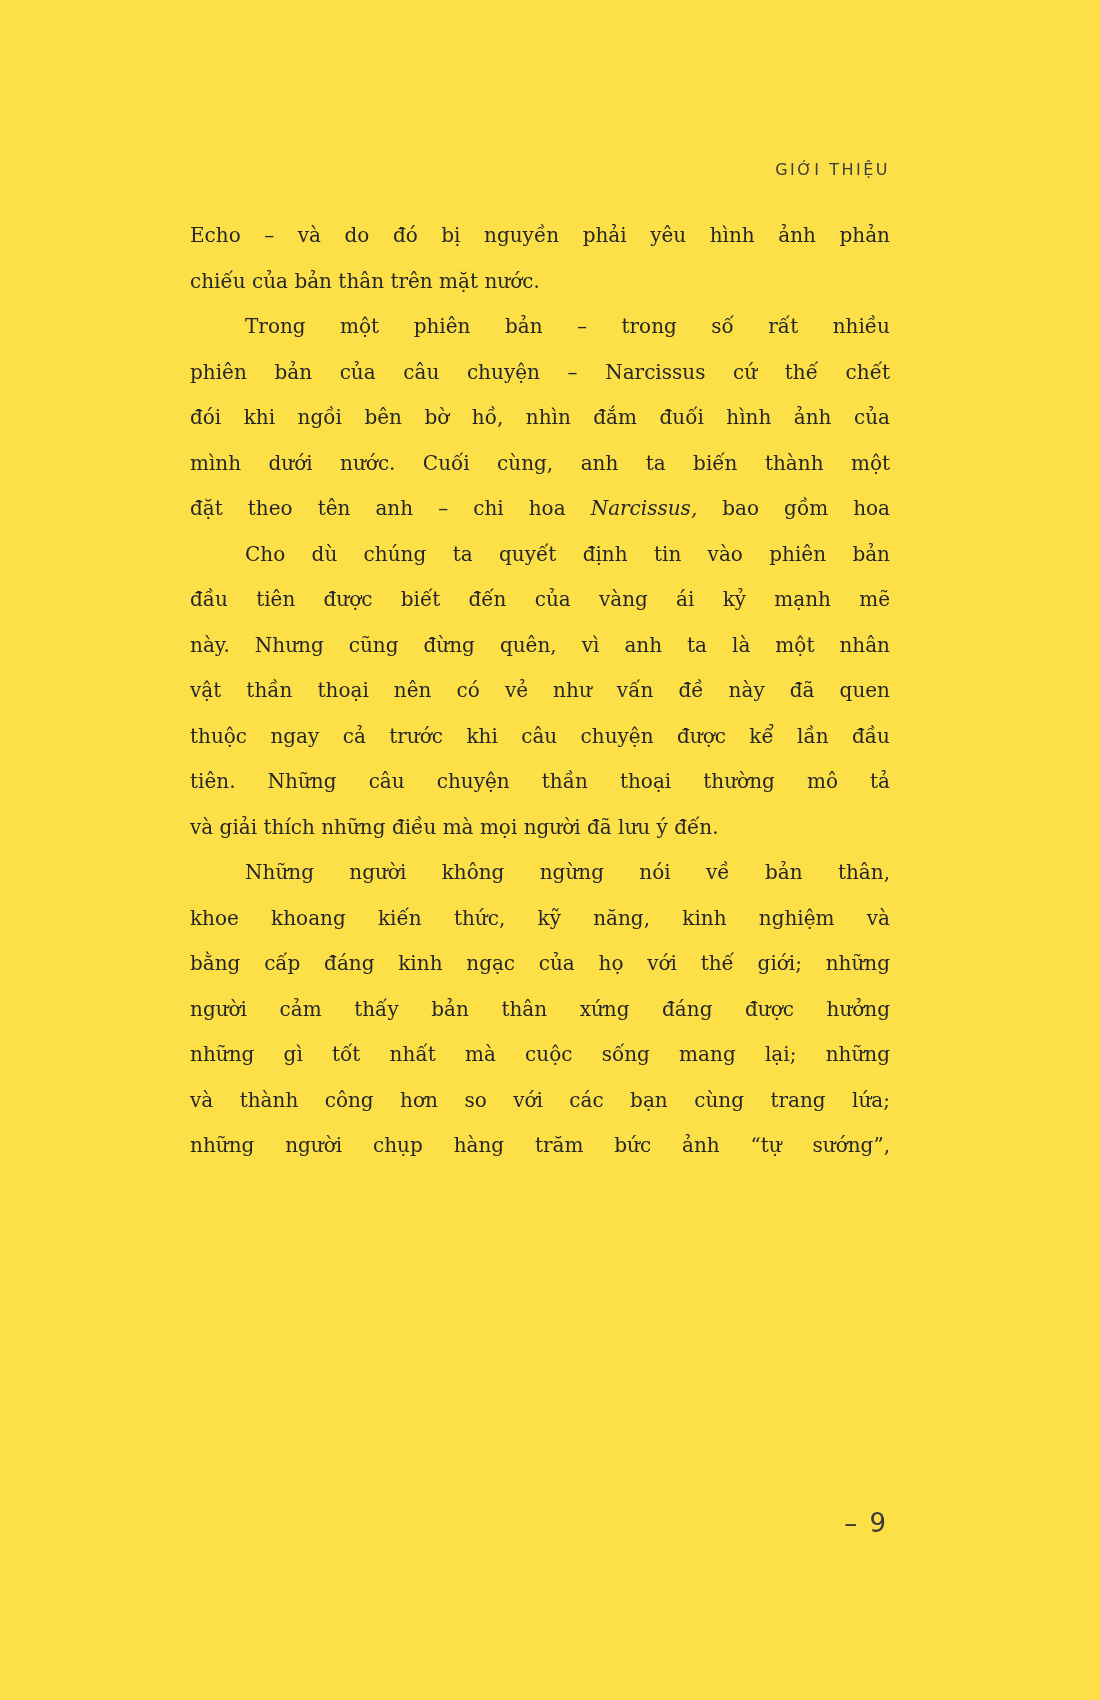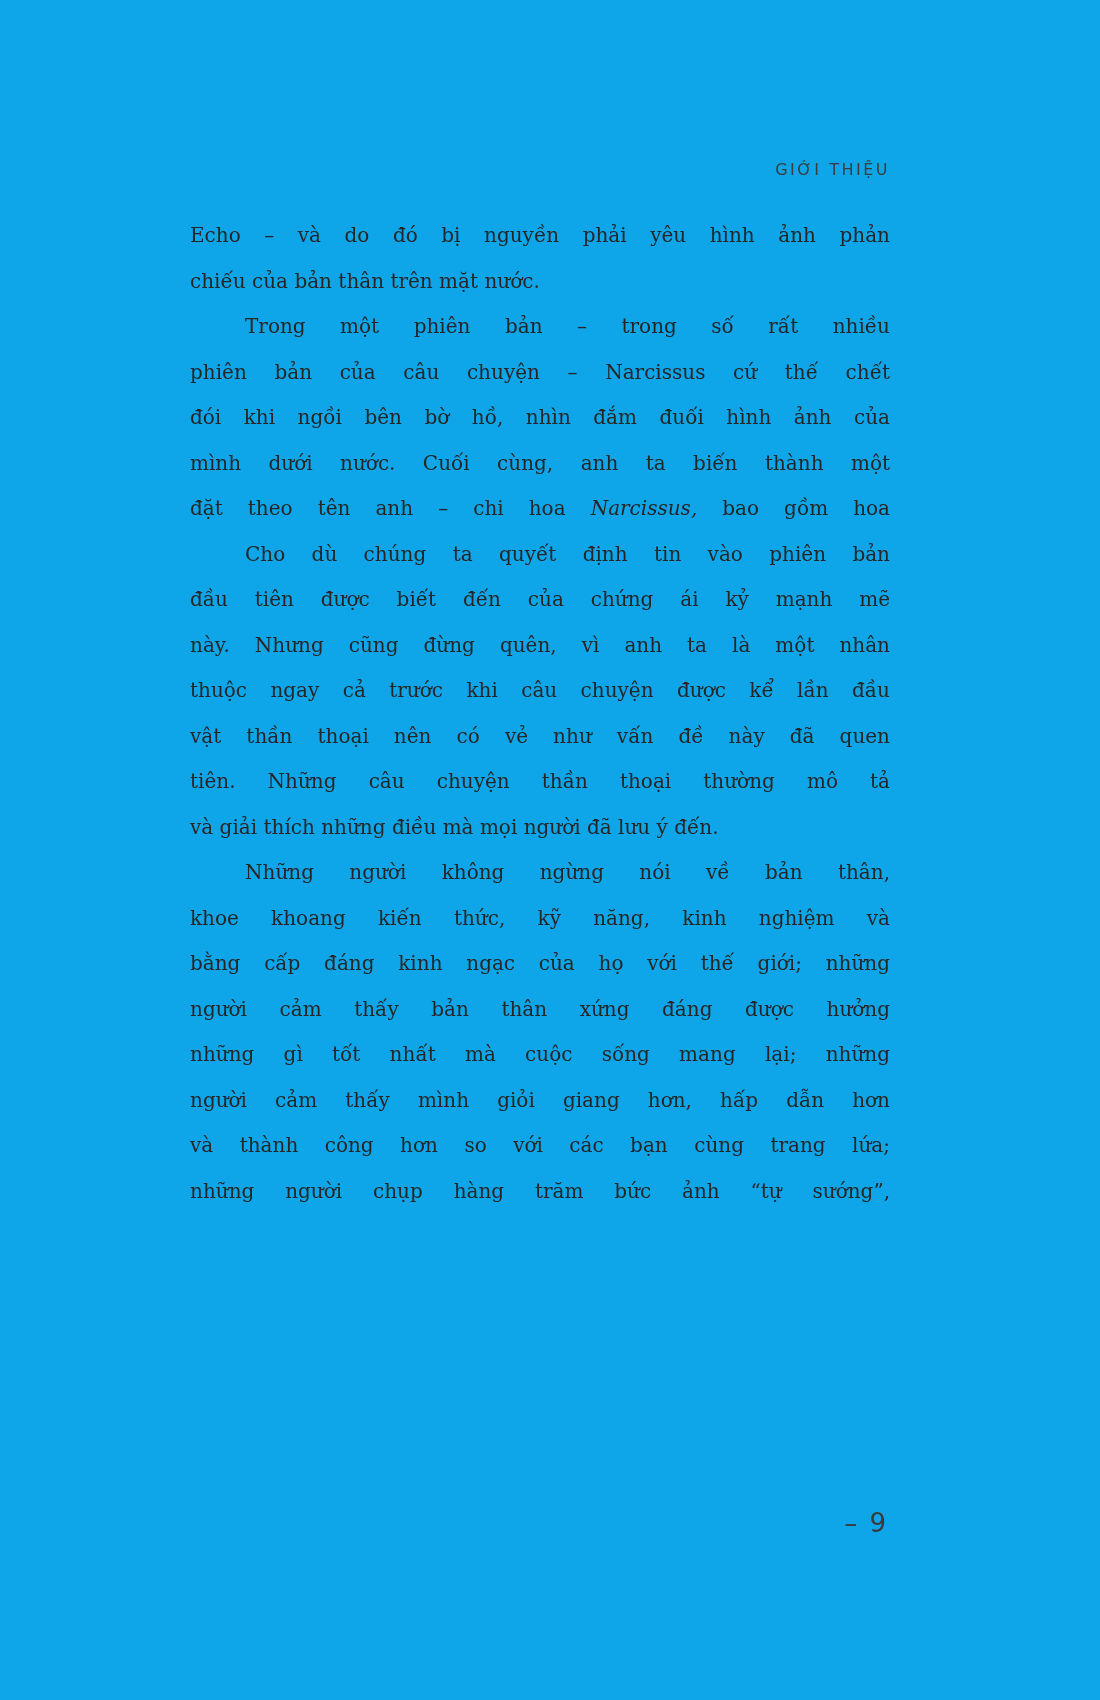--- a/index.html
+++ b/index.html
@@ -1,20 +1,20 @@
 <!DOCTYPE html>
 <html><head>
 <meta charset="utf-8">
 <style>
   html, body { margin: 0; padding: 0; background: #ffffff; }
   .page {
     position: relative;
     width: 1100px;
     height: 1700px;
-    background: #0ea5e9;
+    background: #fde047;
     overflow: hidden;
     font-family: "DejaVu Serif", "Liberation Serif", serif;
   }
   .running-head {
     position: absolute;
     top: 160px;
     right: 210px;
     font-family: "DejaVu Sans", "Liberation Sans", sans-serif;
     font-size: 16px;
     font-weight: 400;
@@ -64,33 +64,32 @@
       </div>
       <div class="paragraph">
         <div class="line line-indent"><span>Trong một phiên bản – trong số rất nhiều</span></div>
         <div class="line"><span>phiên bản của câu chuyện – Narcissus cứ thế chết</span></div>
         <div class="line"><span>đói khi ngồi bên bờ hồ, nhìn đắm đuối hình ảnh của</span></div>
         <div class="line"><span>mình dưới nước. Cuối cùng, anh ta biến thành một</span></div>
         <div class="line"><span>đặt theo tên anh – chi hoa </span><span class="italic">Narcissus,</span><span> bao gồm hoa</span></div>
       </div>
       <div class="paragraph">
         <div class="line line-indent"><span>Cho dù chúng ta quyết định tin vào phiên bản</span></div>
-        <div class="line"><span>đầu tiên được biết đến của chứng ái kỷ mạnh mẽ</span></div>
+        <div class="line"><span>đầu tiên được biết đến của vàng ái kỷ mạnh mẽ</span></div>
         <div class="line"><span>này. Nhưng cũng đừng quên, vì anh ta là một nhân</span></div>
+        <div class="line"><span>vật thần thoại nên có vẻ như vấn đề này đã quen</span></div>
         <div class="line"><span>thuộc ngay cả trước khi câu chuyện được kể lần đầu</span></div>
-        <div class="line"><span>vật thần thoại nên có vẻ như vấn đề này đã quen</span></div>
         <div class="line"><span>tiên. Những câu chuyện thần thoại thường mô tả</span></div>
         <div class="line line-end"><span>và giải thích những điều mà mọi người đã lưu ý đến.</span></div>
       </div>
       <div class="paragraph">
         <div class="line line-indent"><span>Những người không ngừng nói về bản thân,</span></div>
         <div class="line"><span>khoe khoang kiến thức, kỹ năng, kinh nghiệm và</span></div>
         <div class="line"><span>bằng cấp đáng kinh ngạc của họ với thế giới; những</span></div>
         <div class="line"><span>người cảm thấy bản thân xứng đáng được hưởng</span></div>
         <div class="line"><span>những gì tốt nhất mà cuộc sống mang lại; những</span></div>
-        <div class="line"><span>người cảm thấy mình giỏi giang hơn, hấp dẫn hơn</span></div>
         <div class="line"><span>và thành công hơn so với các bạn cùng trang lứa;</span></div>
         <div class="line"><span>những người chụp hàng trăm bức ảnh “tự sướng”,</span></div>
       </div>
     </div>
 
   <div class="page-number">– 9</div>
 </div>
 
 </body></html>

